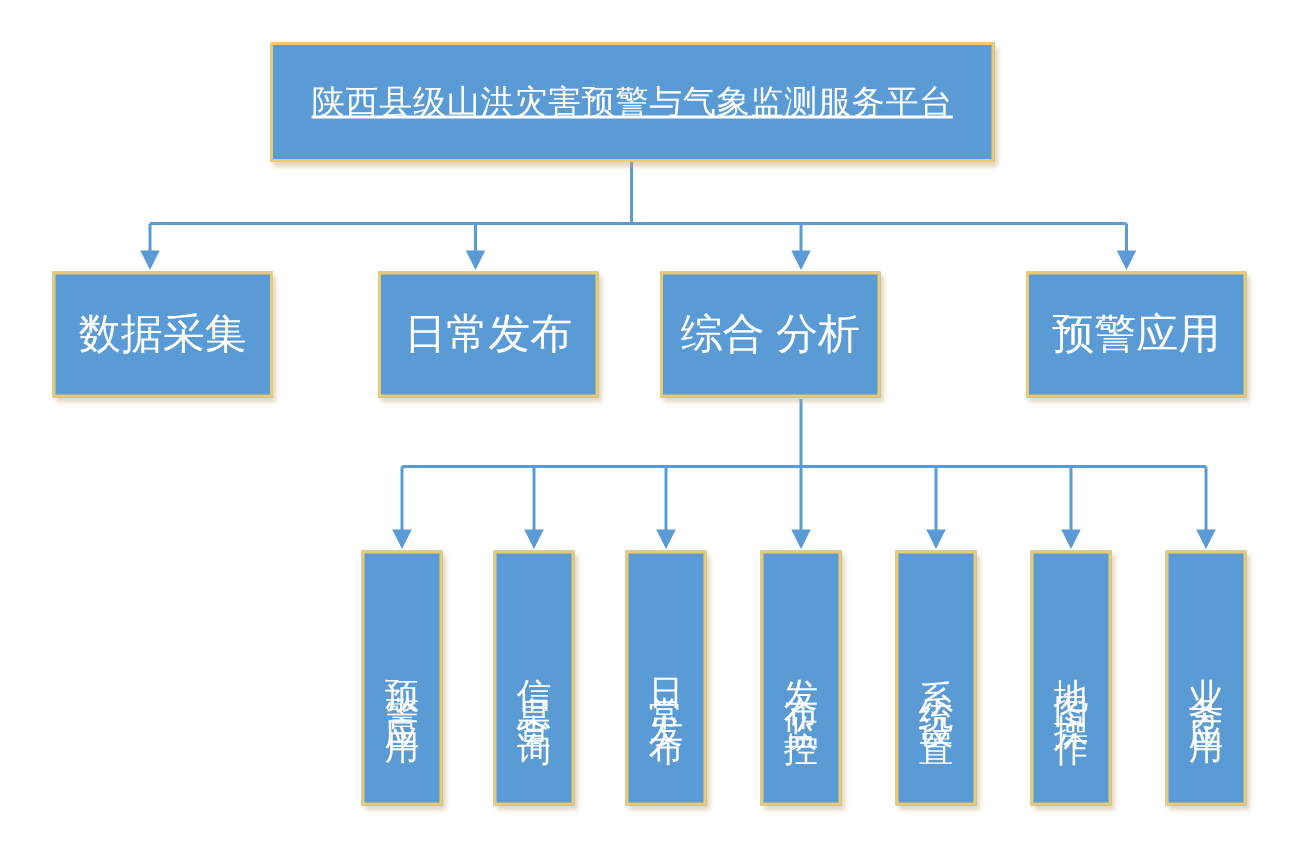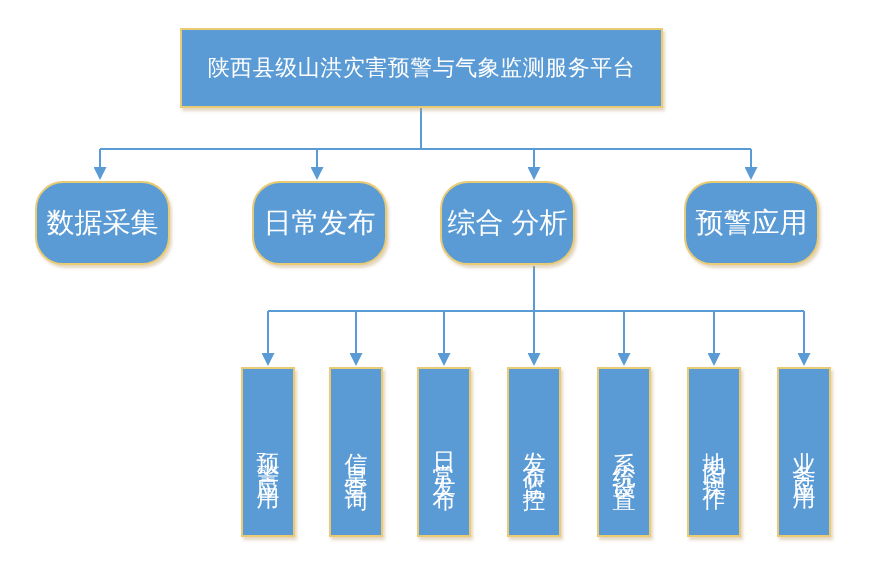--- a/index.html
+++ b/index.html
@@ -43,27 +43,27 @@
     justify-content: center;
     text-align: center;
     box-shadow: 2px 3px 3px rgba(196, 166, 117, 0.45);
   }
 
   .node-root {
     left: 180px; top: 28px;
     width: 483px; height: 80px;
     font-size: 22px;
     letter-spacing: 0.5px;
+    text-decoration: underline;
   }
 
   .node-l2 {
     top: 181px;
-    width: 135px; height: 84px;
+    width: 147px; height: 84px;
     font-size: 28px;
-    border-radius: 28px;
   }
   .node-l2-0 { left: 35px; }
   .node-l2-1 { left: 252px; }
   .node-l2-2 { left: 440px; }
   .node-l2-3 { left: 684px; }
 
   .node-l3 {
     top: 367px;
     width: 54px; height: 170px;
     font-size: 23px;

